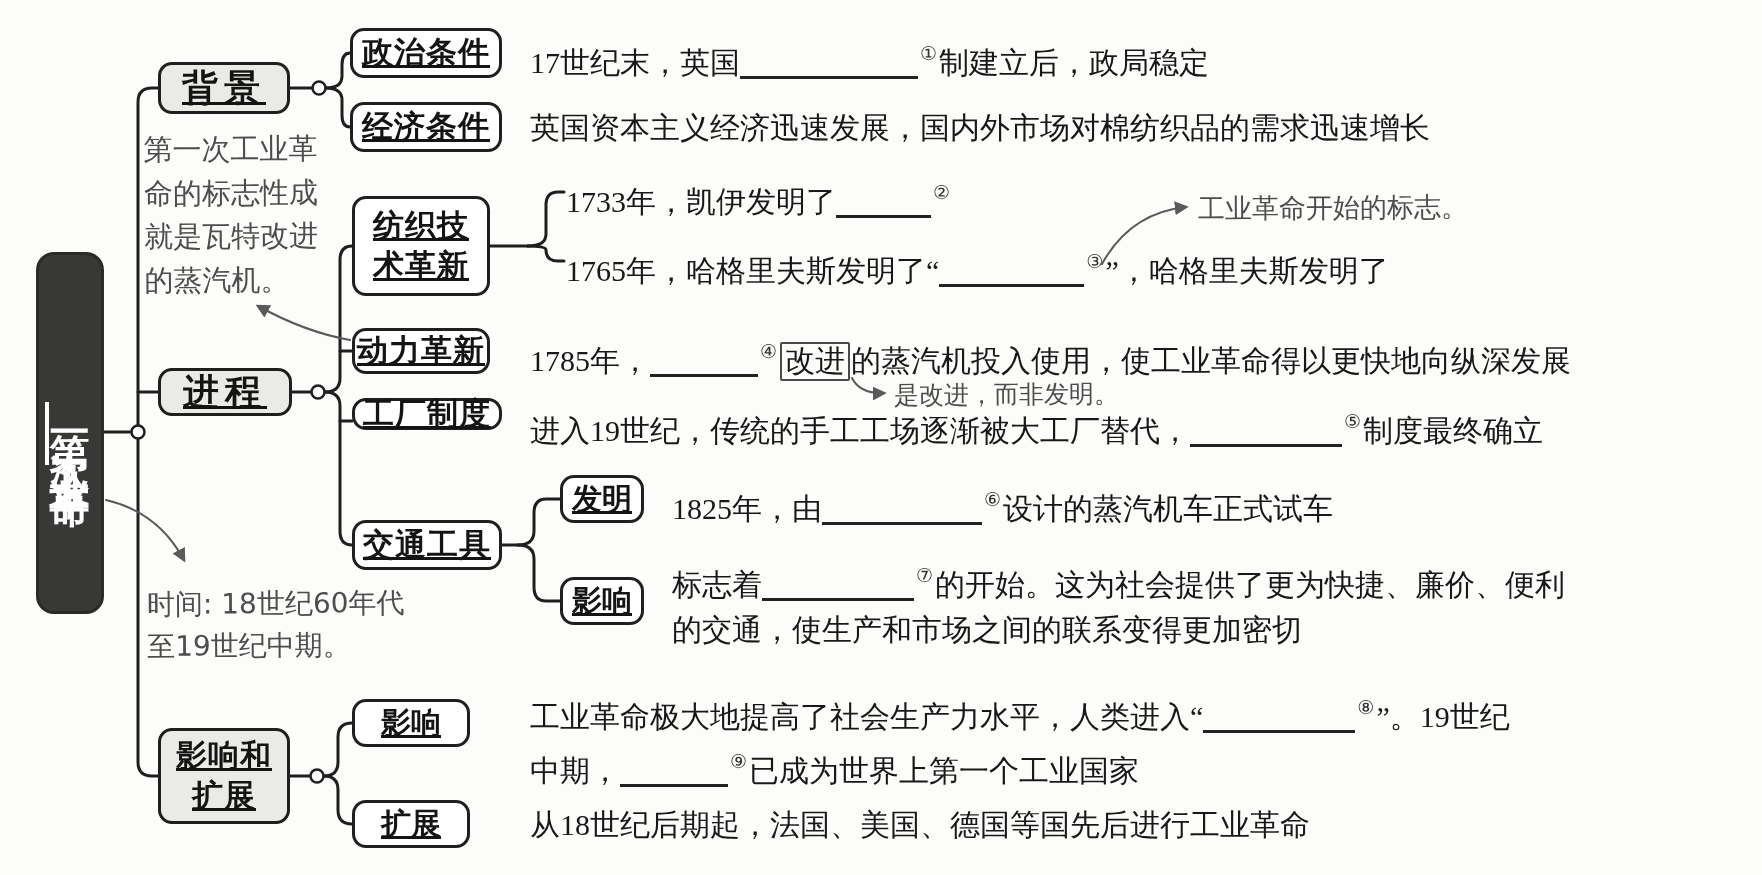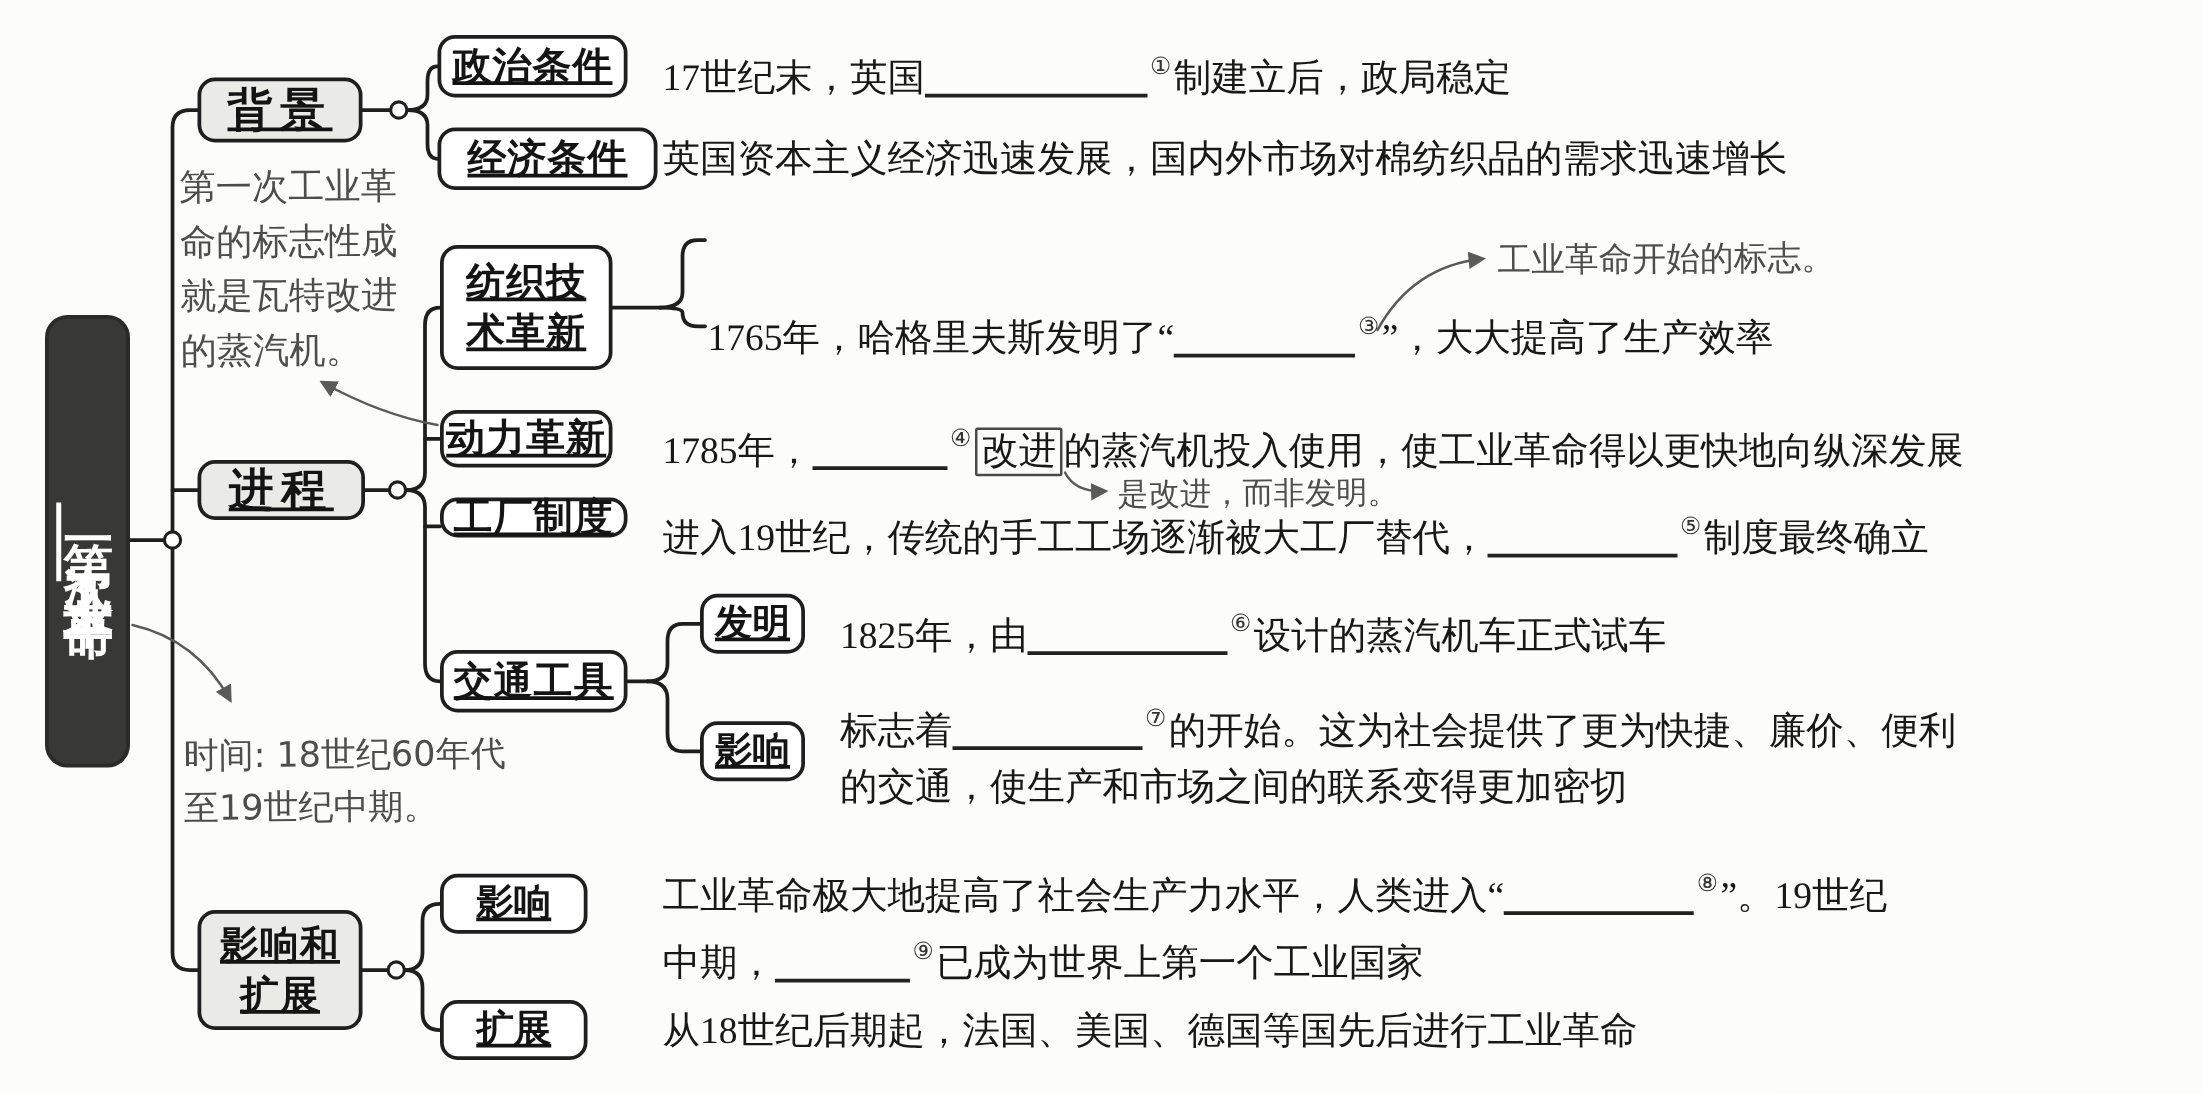--- a/index.html
+++ b/index.html
@@ -115,21 +115,21 @@
     <span class="lbl">进程</span>
   </div>
   <div class="node cat f31" style="left:158px;top:728px;width:132px;height:96px">
     <span class="lbl">影响和
 扩展</span>
   </div>
 
   <div class="node f31" style="left:350px;top:28px;width:152px;height:50px">
     <span class="lbl">政治条件</span>
   </div>
-  <div class="node f31" style="left:350px;top:102px;width:176px;height:50px">
+  <div class="node f31" style="left:350px;top:102px;width:152px;height:50px">
     <span class="lbl">经济条件</span>
   </div>
   <div class="node f31" style="left:352px;top:196px;width:138px;height:100px">
     <span class="lbl">纺织技
 术革新</span>
   </div>
   <div class="node f31" style="left:352px;top:328px;width:138px;height:46px">
     <span class="lbl">动力革新</span>
   </div>
   <div class="node f31" style="left:352px;top:398px;width:150px;height:32px">
@@ -146,21 +146,22 @@
   </div>
   <div class="node f30" style="left:352px;top:699px;width:118px;height:48px">
     <span class="lbl">影响</span>
   </div>
   <div class="node f30" style="left:352px;top:800px;width:118px;height:48px">
     <span class="lbl">扩展</span>
   </div>
 
   <div class="line" style="left:530px;top:36px"><span class="seg-text">17世纪末，英国</span><span class="seg-blank" style="width: 178px;"></span><span class="seg-sup">①</span><span class="seg-text">制建立后，政局稳定</span></div>
   <div class="line" style="left:530px;top:110px"><span class="seg-text">英国资本主义经济迅速发展，国内外市场对棉纺织品的需求迅速增长</span></div>
-  <div class="line" style="left:566px;top:244px"><span class="seg-text">1765年，哈格里夫斯发明了“</span><span class="seg-blank" style="width: 145px;"></span><span class="seg-sup">③</span><span class="seg-text">”，大大提高了生产效率</span></div>
+  <div class="line" style="left:566px;top:175px"><span class="seg-text">1733年，凯伊发明了</span><span class="seg-blank" style="width: 95px;"></span><span class="seg-sup">②</span></div>
+  <div class="line" style="left:566px;top:244px"><span class="seg-text">1765年，哈格里夫斯发明了“</span><span class="seg-blank" style="width: 145px;"></span><span class="seg-sup">③</span><span class="seg-text">”，哈格里夫斯发明了</span></div>
   <div class="line" style="left:530px;top:334px"><span class="seg-text">1785年，</span><span class="seg-blank" style="width: 108px;"></span><span class="seg-sup">④</span><span class="seg-boxed">改进</span><span class="seg-text">的蒸汽机投入使用，使工业革命得以更快地向纵深发展</span></div>
   <div class="line" style="left:530px;top:404px"><span class="seg-text">进入19世纪，传统的手工工场逐渐被大工厂替代，</span><span class="seg-blank" style="width: 152px;"></span><span class="seg-sup">⑤</span><span class="seg-text">制度最终确立</span></div>
   <div class="line" style="left:672px;top:482px"><span class="seg-text">1825年，由</span><span class="seg-blank" style="width: 160px;"></span><span class="seg-sup">⑥</span><span class="seg-text">设计的蒸汽机车正式试车</span></div>
   <div class="line" style="left:672px;top:558px"><span class="seg-text">标志着</span><span class="seg-blank" style="width: 152px;"></span><span class="seg-sup">⑦</span><span class="seg-text">的开始。这为社会提供了更为快捷、廉价、便利</span></div>
   <div class="line" style="left:672px;top:612px"><span class="seg-text">的交通，使生产和市场之间的联系变得更加密切</span></div>
   <div class="line" style="left:530px;top:690px"><span class="seg-text">工业革命极大地提高了社会生产力水平，人类进入“</span><span class="seg-blank" style="width: 152px;"></span><span class="seg-sup">⑧</span><span class="seg-text">”。19世纪</span></div>
   <div class="line" style="left:530px;top:744px"><span class="seg-text">中期，</span><span class="seg-blank" style="width: 108px;"></span><span class="seg-sup">⑨</span><span class="seg-text">已成为世界上第一个工业国家</span></div>
   <div class="line" style="left:530px;top:807px"><span class="seg-text">从18世纪后期起，法国、美国、德国等国先后进行工业革命</span></div>
 
   <div class="hand" style="left:144px;top:128px;font-size:29px">第一次工业革

